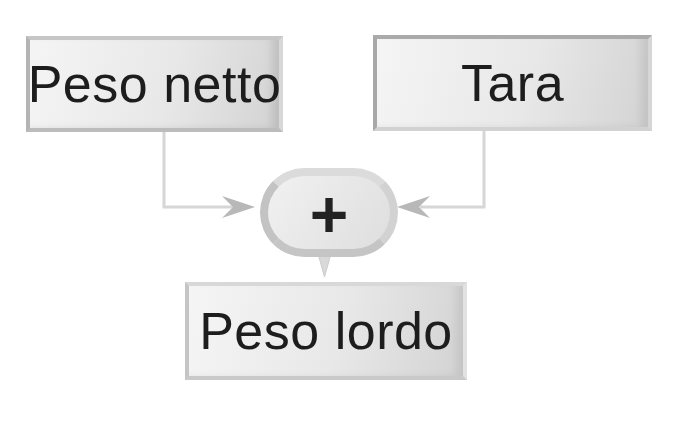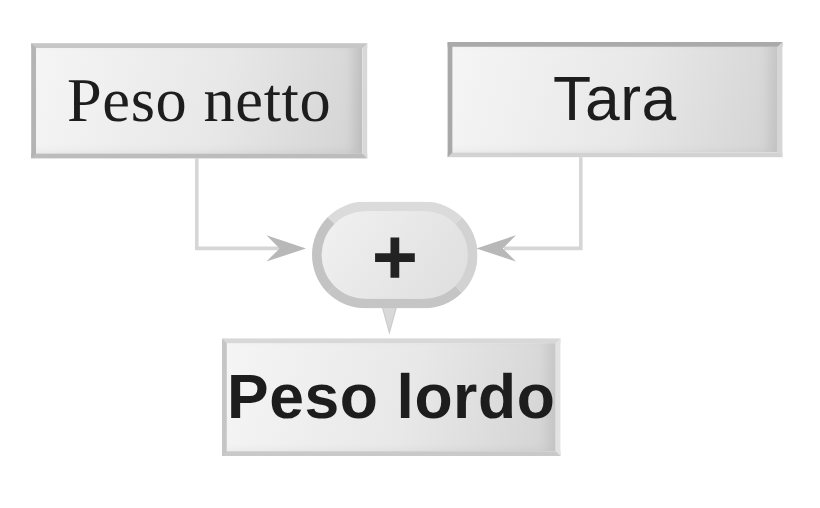--- a/index.html
+++ b/index.html
@@ -49,36 +49,34 @@
     justify-content: center;
     font-size: 52px;
     letter-spacing: 0.5px;
     color: var(--text);
     border-style: solid;
     border-width: 4px;
     white-space: nowrap;
     background: linear-gradient(105deg, var(--box-fill-light) 0%, #e8e8e8 55%, var(--box-fill-dark) 100%);
   }
   .netto {
-    left: 26px; top: 36px; width: 280px; height: 96px;
+    left: 26px; top: 36px; width: 257px; height: 96px;
     border-color: #c6c6c6 #d8d8d8 #bcbcbc #b4b4b4;
     box-shadow: inset -10px -2px 9px -3px rgba(0,0,0,0.10);
-    font-family: Liberation Serif, serif;
   }
   .tara {
     left: 341px; top: 35px; width: 279px; height: 96px;
     border-color: #aaaaaa #d6d6d6 #d2d2d2 #a8a8a8;
     box-shadow: inset -10px -2px 9px -3px rgba(0,0,0,0.08);
     margin-left: 32px;
   }
   .lordo {
     left: 185px; top: 282px; width: 282px; height: 98px;
     border-color: #d8d8d8 #e2e2e2 #c9c9c9 #c5c5c5;
     box-shadow: inset -10px -2px 9px -3px rgba(0,0,0,0.07);
-    font-weight: bold;
   }
   .capsule {
     position: absolute;
     box-sizing: border-box;
     left: 260px; top: 168px; width: 138px; height: 89px;
     border-radius: 44.5px;
     border: 8px solid;
     border-color: #dbdbdb #d2d2d2 #c5c5c5 #c3c3c3;
     background: linear-gradient(125deg, var(--capsule-fill-light) 0%, var(--capsule-fill-dark) 100%);
     display: flex;

